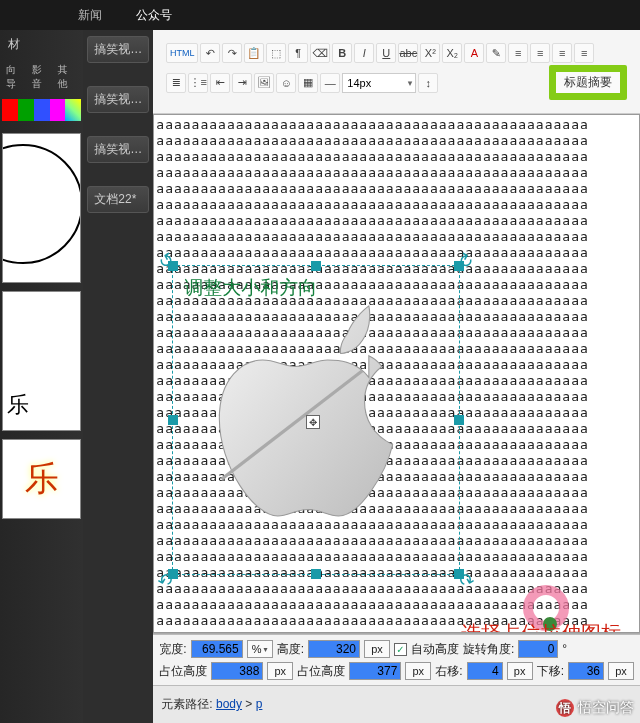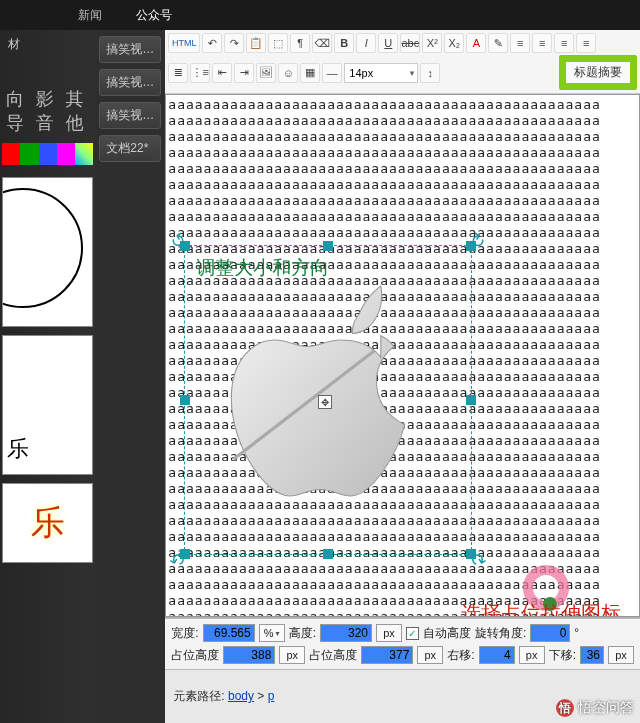--- a/index.html
+++ b/index.html
@@ -3,36 +3,36 @@
 <meta charset="utf-8">
 <style>
 * { margin: 0; padding: 0; box-sizing: border-box; }
 html, body { width: 640px; height: 723px; overflow: hidden; font-family: "Microsoft YaHei", Arial, sans-serif; background: #2a2a2a; font-size: 12px; }
 .top-bar { height: 30px; background: #1a1a1a; display: flex; align-items: center; padding-left: 70px; color: #aaa; gap: 18px; }
 .top-tab { color: #bbb; padding: 4px 8px; }
 .top-tab.active { color: #fff; }
 .main { display: flex; height: 693px; }
 .left-col { width: 102px; background: linear-gradient(to right,#262626,#303030); display: flex; flex-direction: column; }
 .left-title { color: #ccc; padding: 6px 8px; }
-.left-tabs { display: flex; color: #bbb; padding: 4px 6px; gap: 6px; font-size: 18px; margin-top: 24px; }
+.left-tabs { display: flex; color: #bbb; padding: 4px 6px; gap: 6px; font-size: 10px; }
 .left-tabs span { cursor: default; }
 .swatches { display: flex; height: 22px; margin: 4px 2px 8px 2px; }
 .sw { flex: 1; }
 .sw1 { background:#ff0000; } .sw2 { background:#00a000; } .sw3 { background:#3050ff; }
 .sw4 { background:#ff00ff; } .sw5 { background:linear-gradient(45deg,#00aaff,#88ff88,#ffff00); }
 .thumb { background:#fff; border:1px solid #888; margin:4px 2px; height:150px; position:relative; overflow:hidden; }
 .thumb .circ { position:absolute; border:2px solid #000; border-radius:50%; left:-40px; top:10px; width:120px; height:120px; }
 .thumb2 { background:#fff; border:1px solid #888; margin:4px 2px; height:140px; position:relative; }
 .thumb2 span { position:absolute; left:4px; bottom:10px; font-size:22px; color:#000; font-family:"KaiTi", serif; }
 .thumb3 { background:#fff; border:1px solid #888; margin:4px 2px; height:80px; position:relative; display:flex; align-items:center; justify-content:center; }
 .thumb3 span { font-size:34px; font-family:"KaiTi", serif; color:#cc3300; text-shadow:0 0 6px #ff6; }
-.doc-tabs { width: 74px; background:#2e2e2e; display:flex; flex-direction:column; padding-top:3px; }
+.doc-tabs { width: 74px; background:#2e2e2e; display:flex; flex-direction:column; padding-top:3px;gap:17px; }
 .doc-tab { background:linear-gradient(#4a4a4a,#3a3a3a); color:#ccc; border:1px solid #555; border-radius:3px; margin:3px 4px; padding:4px 6px; font-size:12px; white-space:nowrap; overflow:hidden; cursor:default; }
 .editor { flex:1; background:#e9e9e9; display:flex; flex-direction:column; position:relative; }
-.toolbar { background:#f5f5f5; border-bottom:1px solid #ccc; padding:2px; }
+.toolbar { background:#f5f5f5; border-bottom:1px solid #ccc; padding:12px; }
 .tool-row { display:flex; align-items:center; gap:2px; padding:1px; }
 .tb { width:20px; height:20px; border:1px solid #ddd; border-radius:2px; background:#fafafa; display:flex; align-items:center; justify-content:center; font-size:11px; color:#444; cursor:default; }
 .tb.b { font-weight:bold; } .tb.i { font-style:italic; } .tb.u { text-decoration:underline; }
 .tb-sel { height:20px; border:1px solid #ccc; background:#fff; font-size:11px; padding:0 14px 0 4px; display:flex; align-items:center; position:relative; }
 .tb-sel:after { content:"▾"; position:absolute; right:3px; font-size:9px; color:#666; }
 .summary { margin-left:auto; font-size:12px; color:#333; padding:2px 8px; border:7px solid #84cc16; border-radius:2px; background:#fafafa; }
 .canvas { flex:1; background:#fff; overflow:hidden; position:relative; border:1px solid #999; margin:0; }
 .text-fill { font-family: monospace; font-size:13px; color:#222; line-height:16px; word-break:break-all; padding:2px; letter-spacing:1px; }
 .img-sel { position:absolute; left:18px; top:150px; width:288px; height:310px; border:1px dashed #1a9aa8; }
 .img-sel .h { position:absolute; width:10px; height:10px; background:#1a9aa8; }
@@ -54,21 +54,21 @@
 .prop-rows { background:#f3f3f3; border-top:1px solid #bbb; padding:3px 6px; }
 .pr { display:flex; align-items:center; gap:4px; padding:2px 0; font-size:12px; color:#222; }
 .pr label { white-space:nowrap; }
 .pr input.num { width:52px; height:18px; border:1px solid #999; background:#3b82f6; text-align:right; padding-right:3px; font-size:12px; }
 .pr .unit { width:26px; height:18px; border:1px solid #999; background:#fafafa; display:flex; align-items:center; justify-content:center; font-size:11px; position:relative; }
 .pr .unit.dd:after { content:"▾"; font-size:8px; margin-left:2px; color:#555; }
 .pr .chk { width:13px; height:13px; border:1px solid #666; background:#fff; display:inline-flex; align-items:center; justify-content:center; font-size:10px; color:#2a6; }
 .pr .sel { height:18px; border:1px solid #999; background:#fafafa; padding:0 14px 0 6px; position:relative; display:flex; align-items:center; }
 .pr .sel:after { content:"▾"; position:absolute; right:3px; font-size:9px; }
 .pr .act { color:#224; }
-.path-bar { border-top:1px solid #bbb; padding:18px 8px; font-size:12px; color:#333; }
+.path-bar { border-top:1px solid #bbb; padding:10px 8px; font-size:12px; color:#333; }
 .path-bar a { color:#0645ad; text-decoration:underline; }
 .right-col { width:50px; background:linear-gradient(to left,#232323,#2d2d2d); display:flex; flex-direction:column; padding-top:6px; }
 .r-btn { color:#ccc; text-align:center; padding:10px 0; font-size:14px; letter-spacing:2px; cursor:default; }
 .r-btn.dis { color:#555; }
 .watermark { position:absolute; right:6px; bottom:6px; display:flex; align-items:center; gap:4px; color:#fff; opacity:0.9; font-size:14px; text-shadow:0 0 3px #000; }
 .watermark .logo { width:18px; height:18px; border-radius:50%; background:#d33; display:flex; align-items:center; justify-content:center; color:#fff; font-size:12px; font-weight:bold; }
 </style>
 </head>
 <body>
 
@@ -204,21 +204,21 @@
           <label>占位高度</label>
           <input class="num" value="388" style="">
           <div class="unit">px</div>
           <label>占位高度</label>
           <input class="num" value="377" style="">
           <div class="unit">px</div>
           <label>右移:</label>
           <input class="num" style="width: 36px;" value="4">
           <div class="unit">px</div>
           <label>下移:</label>
-          <input class="num" style="width: 24px;" value="36">
+          <input class="num" style="width: 36px;" value="36">
           <div class="unit">px</div>
         </div>
       </div>
       <div class="path-bar">
         <span>元素路径:</span>
         <a>body</a> &gt;
         <a>p</a>
       </div>
     </div>
   </div>

